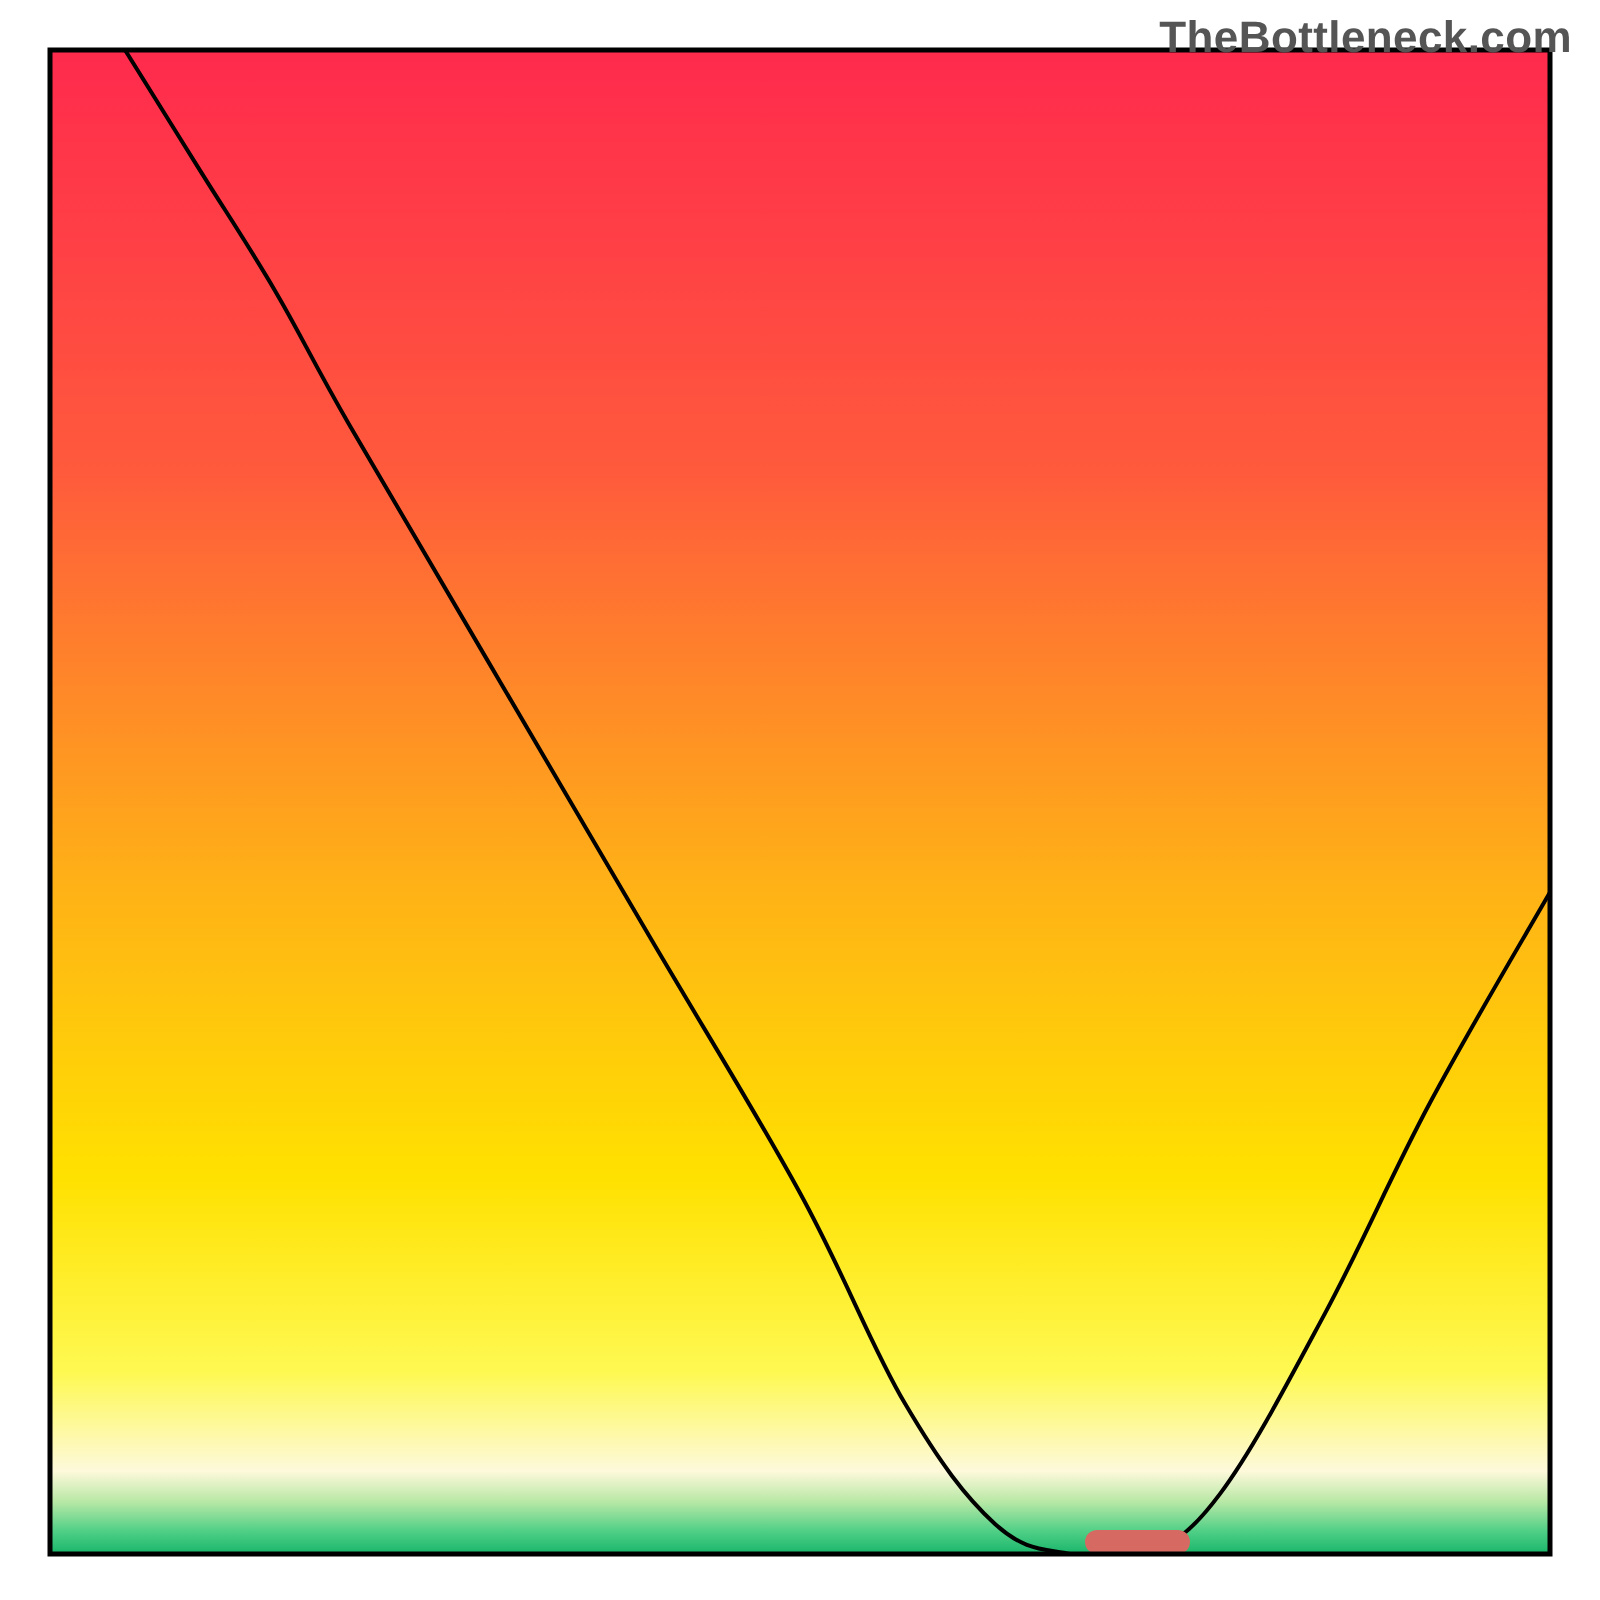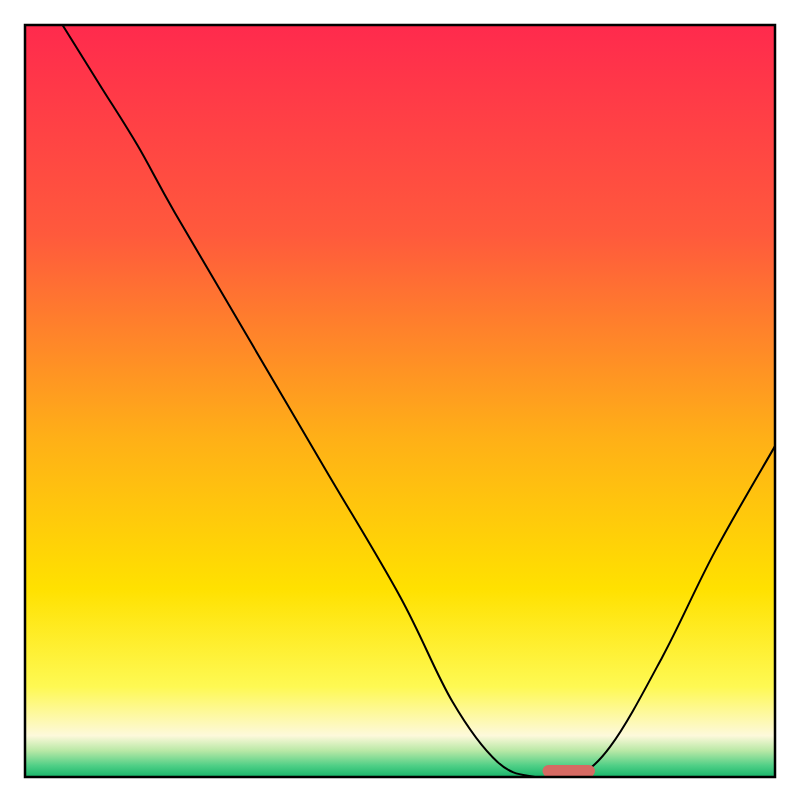--- a/index.html
+++ b/index.html
@@ -55,13 +55,14 @@
 
     <rect id="plot-bg" fill="url(#bg-grad)" x="25" y="25" width="750" height="752"></rect>
 
     <path id="curve" fill="none" stroke="#000000" stroke-width="2" clip-path="url(#plot-clip)" d="M 62.5 25 C 69.25 35.828799999999994, 86.5 63.502399999999966, 100 85.15999999999997 C 113.5 106.81759999999997, 124 122.30880000000002, 137.5 145.32000000000002 C 151 168.33120000000002, 154.75 177.8064, 175 213 C 195.25 248.1936, 223 294.8176, 250 340.84000000000003 C 277 386.86240000000004, 298 422.65760000000006, 325 468.68000000000006 C 352 514.7024, 377.05 554.5584, 400 596.52 C 422.95 638.4816, 434.94999999999993 672.0208, 452.49999999999994 701.8000000000001 C 470.04999999999995 731.5792000000001, 482.65 748.4240000000001, 497.5 761.96 C 512.35 775.496, 521.5 774.2928, 535 777 C 548.5 779.7072, 559 782.4144, 572.5 777 C 586 771.5856, 593.8 768.5776, 610 746.92 C 626.2 725.2624, 643.6 691.8735999999999, 662.5 656.68 C 681.4 621.4864, 694.75 589.3008, 715 551.4 C 735.25 513.4992, 764.2 465.07040000000006, 775 446.12000000000006"></path>
 
     <rect id="marker" rx="6" ry="6" x="542.5" width="52.5" y="764.984" height="12" fill="#d66a63"></rect>
 
     <rect id="frame" fill="none" stroke="#000" stroke-width="2.5" x="25" y="25" width="750" height="752"></rect>
   </svg>
 
+  <div class="watermark">TheBottleneck.com</div>
 </div>
 
 </body></html>

